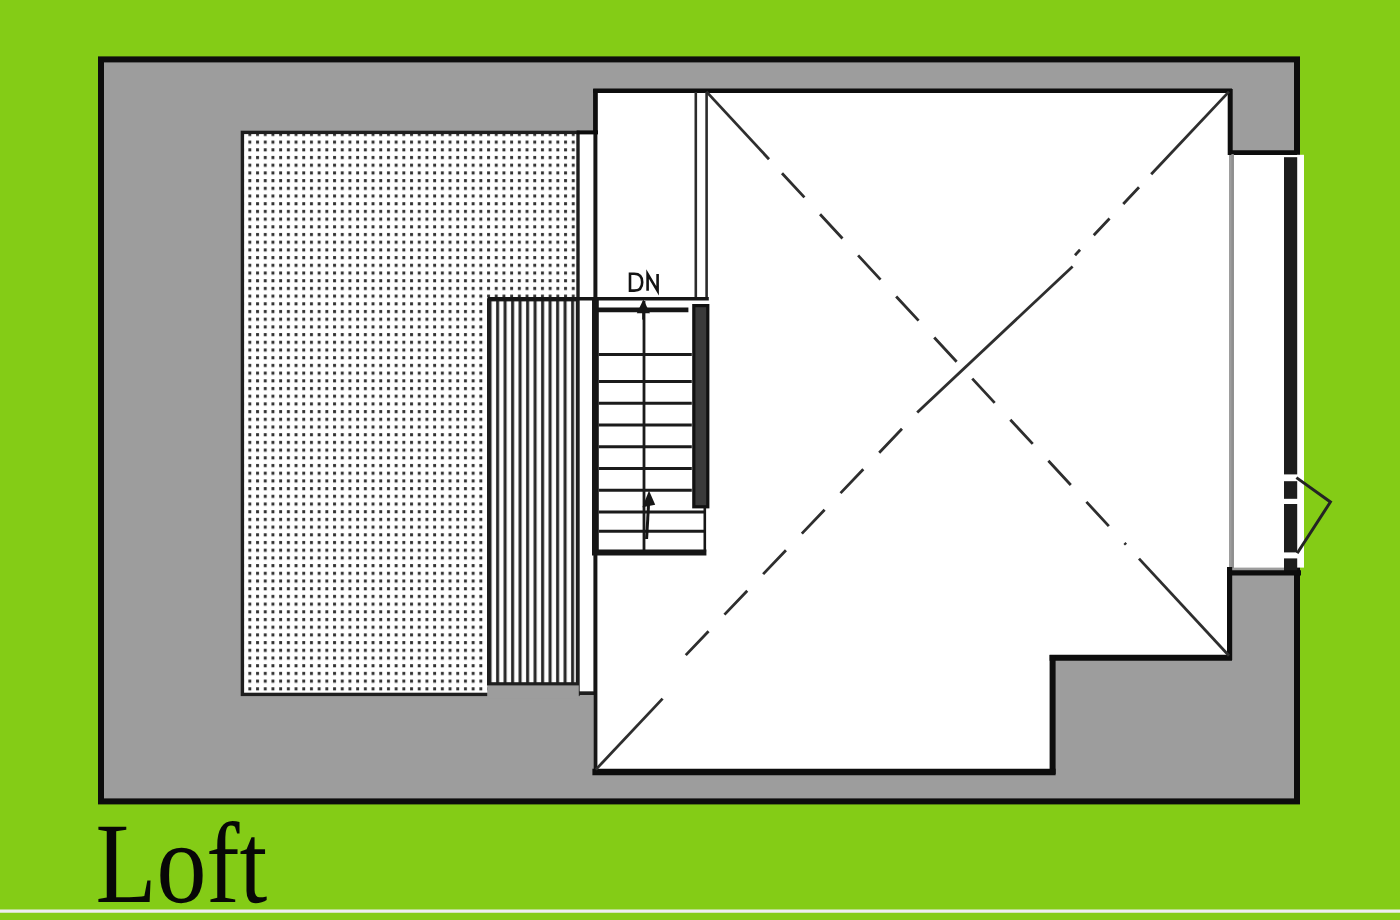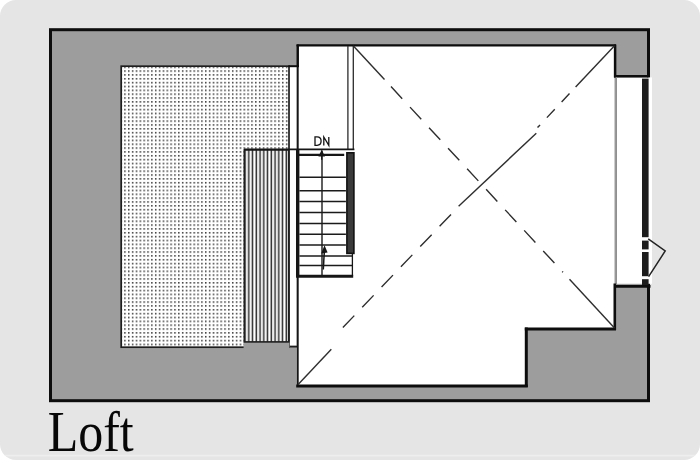--- a/index.html
+++ b/index.html
@@ -1,17 +1,17 @@
 <!DOCTYPE html>
 <html><head>
 <meta charset="utf-8">
 <style>
   html,body{margin:0;padding:0;background:#ffffff;}
-  #page{position:relative;width:700px;height:460px;background:#e5e5e5;overflow:hidden;
-        font-family:"Liberation Sans",sans-serif;border-radius:16px;}
+  #page{position:relative;width:700px;height:460px;background:#84cc16;overflow:hidden;
+        font-family:"Liberation Sans",sans-serif;}
   svg{position:absolute;top:0;left:0;}
 </style>
 </head>
 <body>
 <div id="page">
 <svg width="700" height="460" viewBox="0 0 700 460">
   <defs>
 
     <pattern id="dots" width="3.85" height="3.85" patternUnits="userSpaceOnUse">
       <rect width="3.85" height="3.85" fill="#ffffff"></rect>

